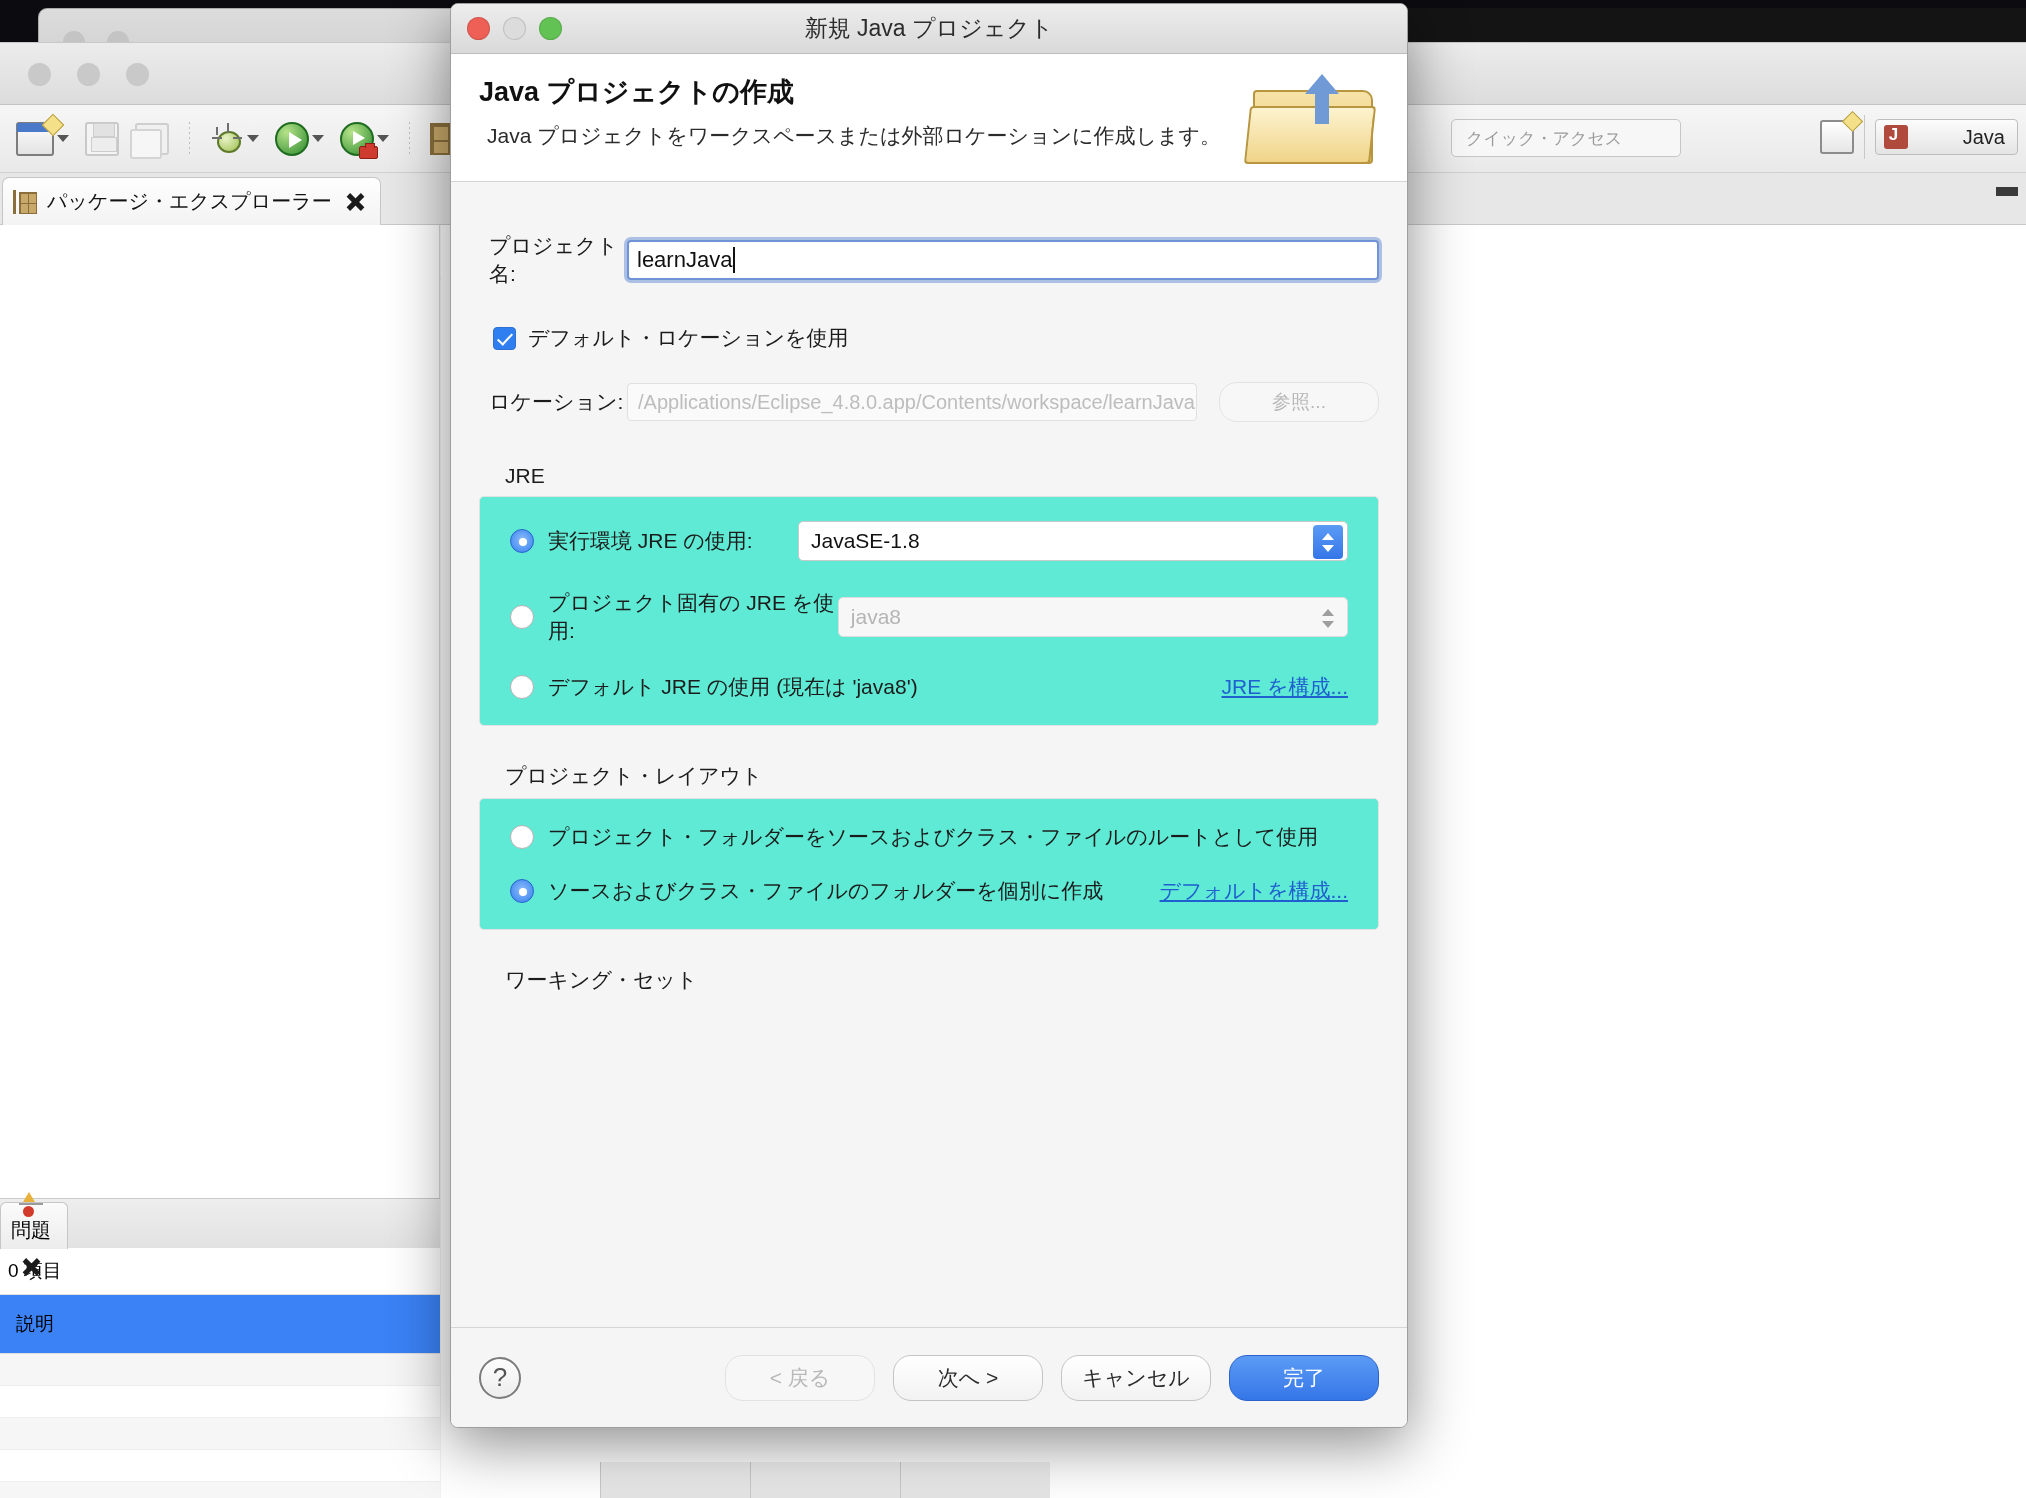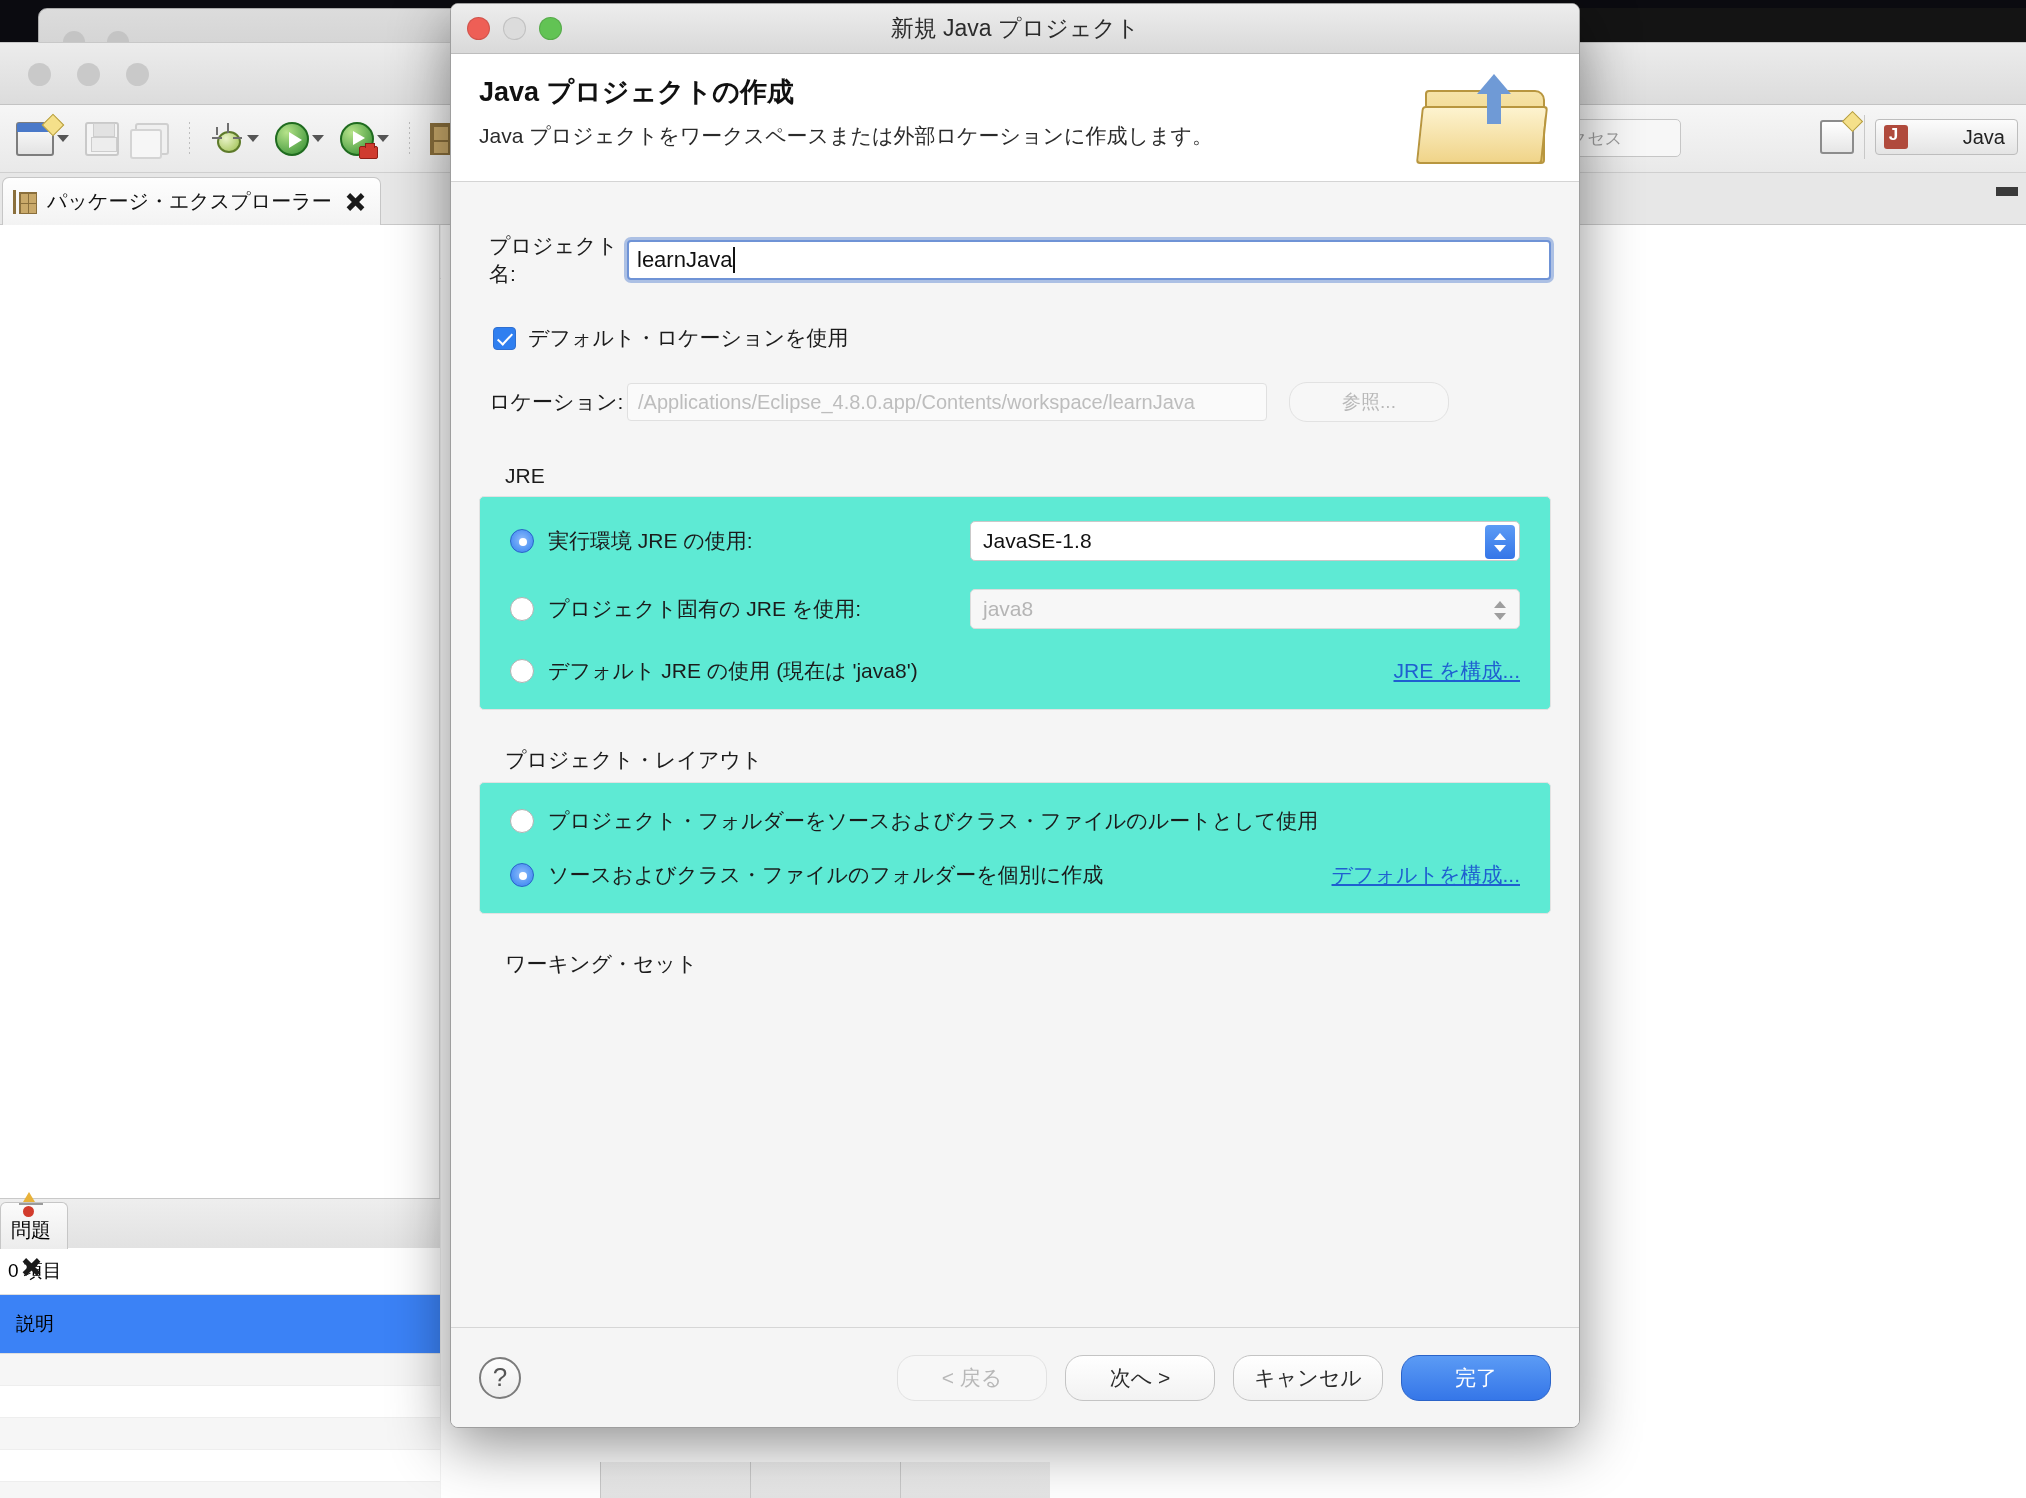--- a/index.html
+++ b/index.html
@@ -180,42 +180,42 @@
   .prob-rows div{ height:32px; border-bottom:1px solid #eee; }
   .prob-rows div:nth-child(odd){ background:#f6f6f6; }
 
   
   .right-bottom-tabs{position:absolute;left:600px;bottom:0;height:36px;display:flex;}
   .right-bottom-tabs i{display:block;width:150px;height:36px;border-left:1px solid #c9c9c9;
      background:linear-gradient(#f0f0f0,#e4e4e4);}
 
   
   #dialog {
-    position:absolute; left:450px; top:3px; width:1130px; height:1425px;
+    position:absolute; left:450px; top:3px; width:958px; height:1425px;
     background:#f5f5f5; border:1px solid #9e9e9e; border-radius:8px;
     box-shadow:0 16px 60px rgba(0,0,0,.45);
     overflow:hidden;
     font-family:"Liberation Sans","DejaVu Sans",sans-serif;
   }
   .dlg-title {
     height:50px; background:linear-gradient(#ededed,#d9d9d9);
     border-bottom:1px solid #bdbdbd; position:relative;
     display:flex; align-items:center; justify-content:center;
   }
   .dlg-title .t { font-size:23px; color:#2b2b2b; }
   .traffic { position:absolute; left:16px; top:13px; display:flex; gap:13px; }
   .traffic i { width:23px;height:23px;border-radius:50%;display:block;border:1px solid rgba(0,0,0,.12);}
   .tl-close{background:#ee5f56;} .tl-min{background:#dcdcdc;} .tl-max{background:#62c354;}
 
   .dlg-head {
     background:#fff; border-bottom:1px solid #d4d4d4; padding:20px 24px 22px 28px;
     position:relative; height:128px;
   }
   .dlg-head h1 { margin:0 0 12px 0; font-size:27px; font-weight:bold; color:#111; }
-  .dlg-head p { margin:0; font-size:21px; color:#2b2b2b; }
+  .dlg-head p { margin:8px; font-size:21px; color:#2b2b2b; }
   .folder-icon { position:absolute; right:22px; top:18px; width:140px; height:96px; }
   .fi-back { position:absolute; left:8px; top:18px; width:120px; height:74px;
      background:linear-gradient(#f6e3a8,#e9c96d); border:2px solid #b8963f; border-radius:4px 10px 4px 4px;}
   .fi-front { position:absolute; left:2px; top:34px; width:126px; height:58px;
      background:linear-gradient(#fdf3cf,#f0d489); border:2px solid #b8963f; border-radius:4px;
      transform:skewX(-6deg);}
   .fi-arrow { position:absolute; left:60px; top:2px; width:34px; height:52px;}
   .fi-arrow::before{content:"";position:absolute;left:10px;top:16px;width:14px;height:34px;background:#6f9ad6;}
   .fi-arrow::after{content:"";position:absolute;left:0;top:0;border-left:17px solid transparent;
      border-right:17px solid transparent;border-bottom:20px solid #6f9ad6;}

